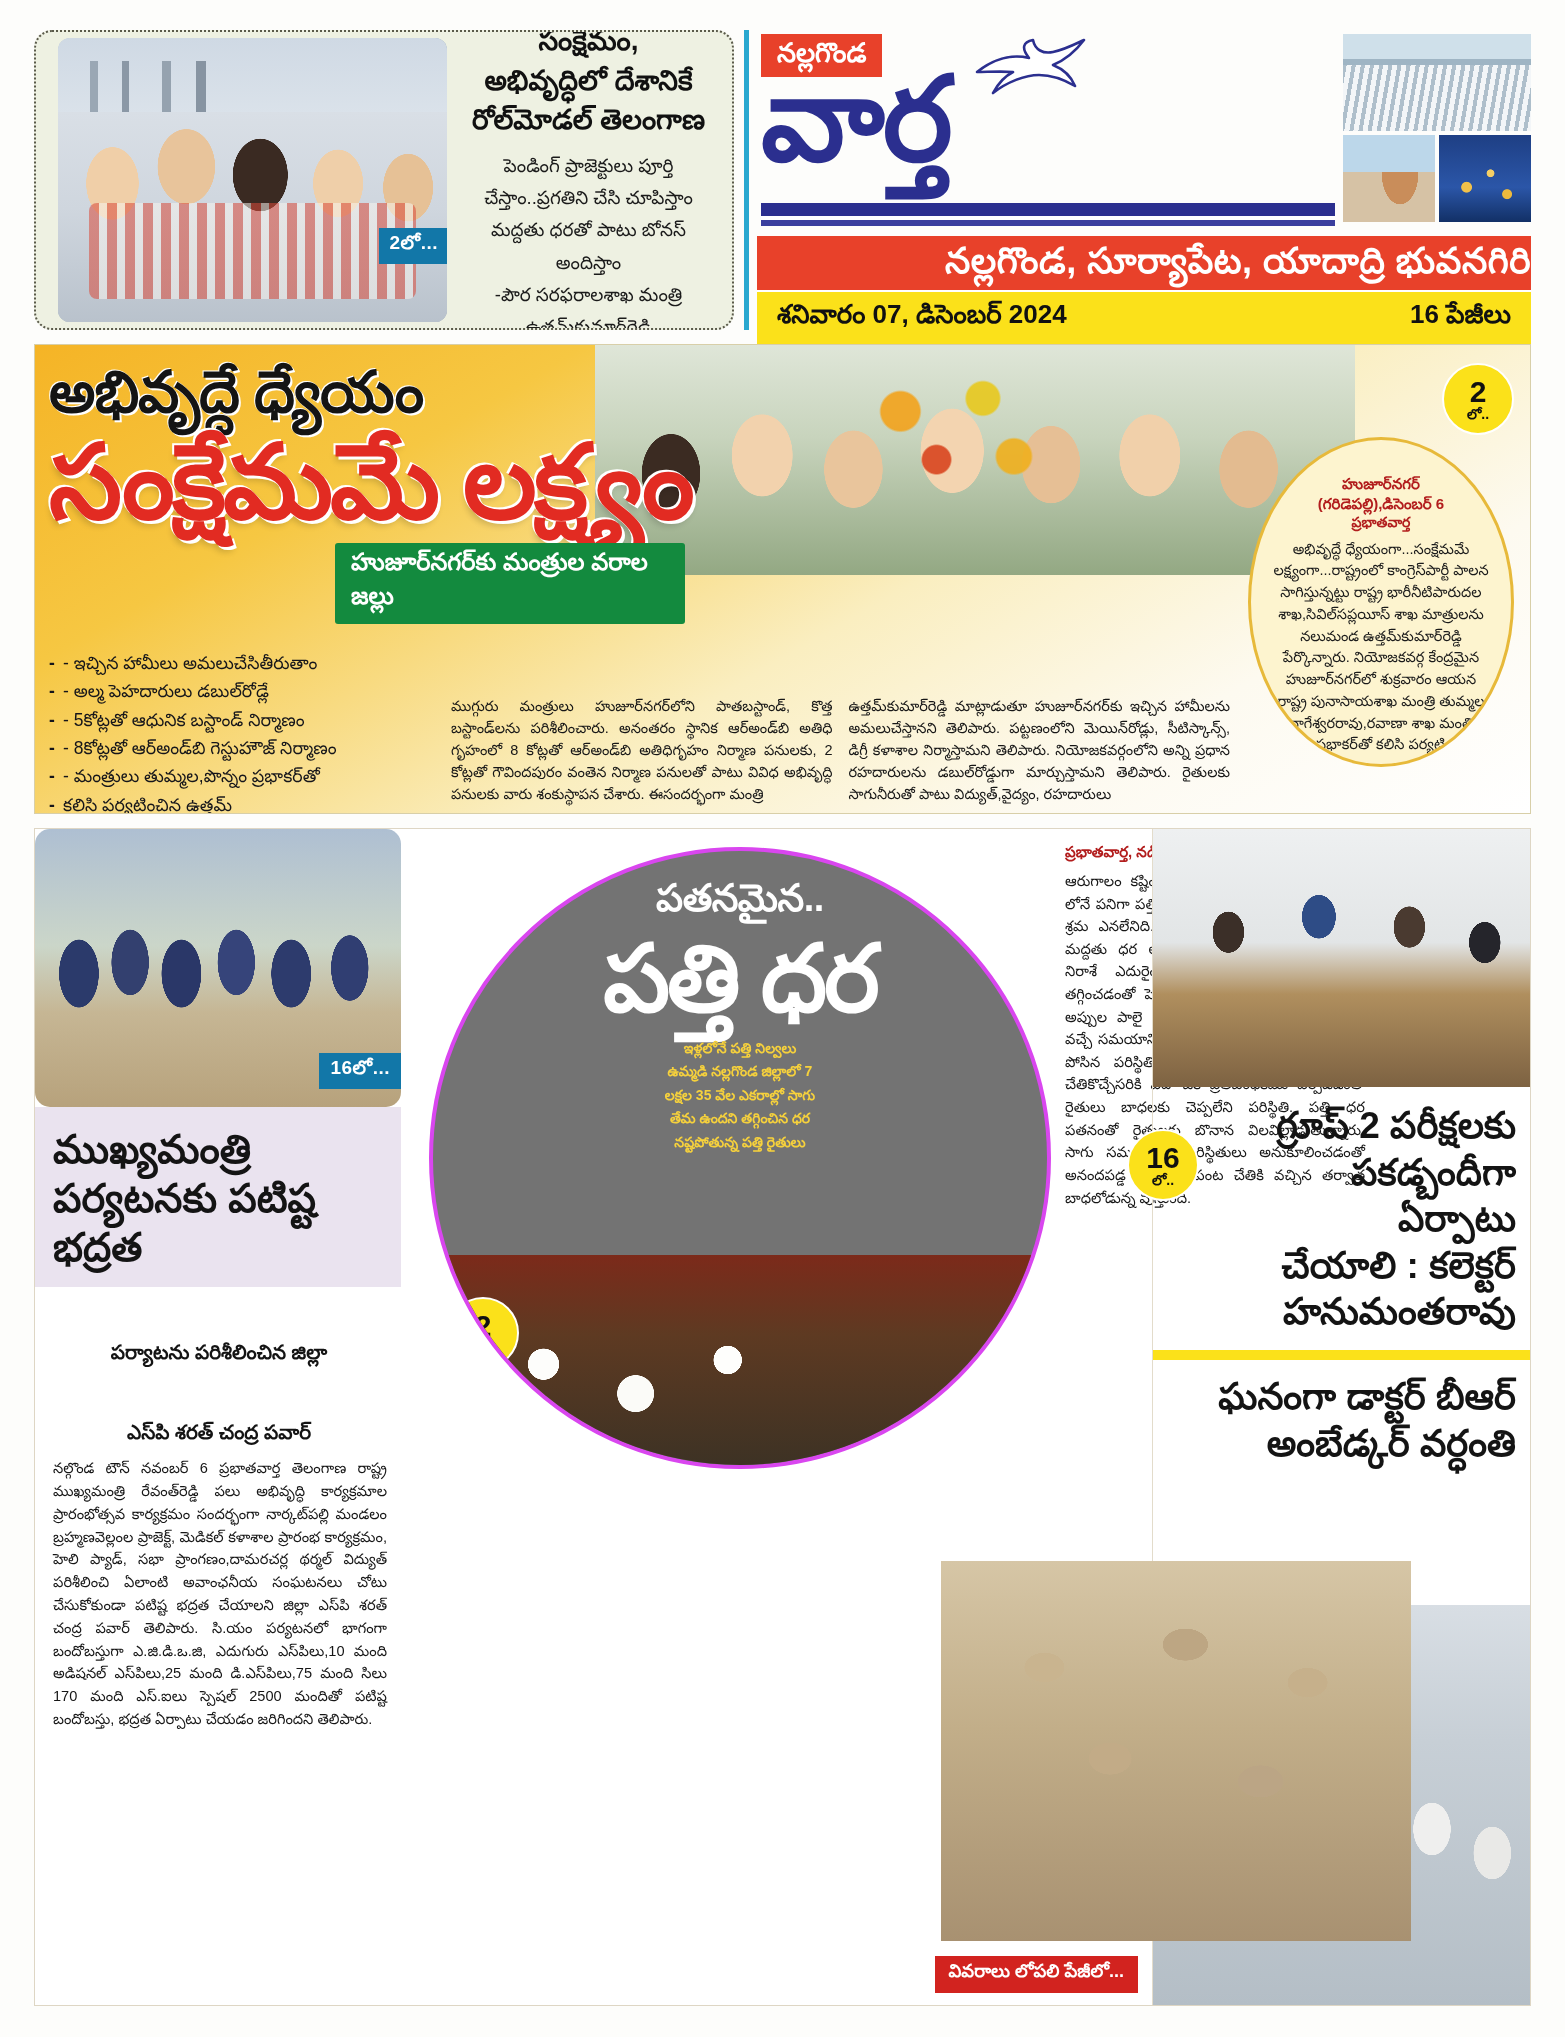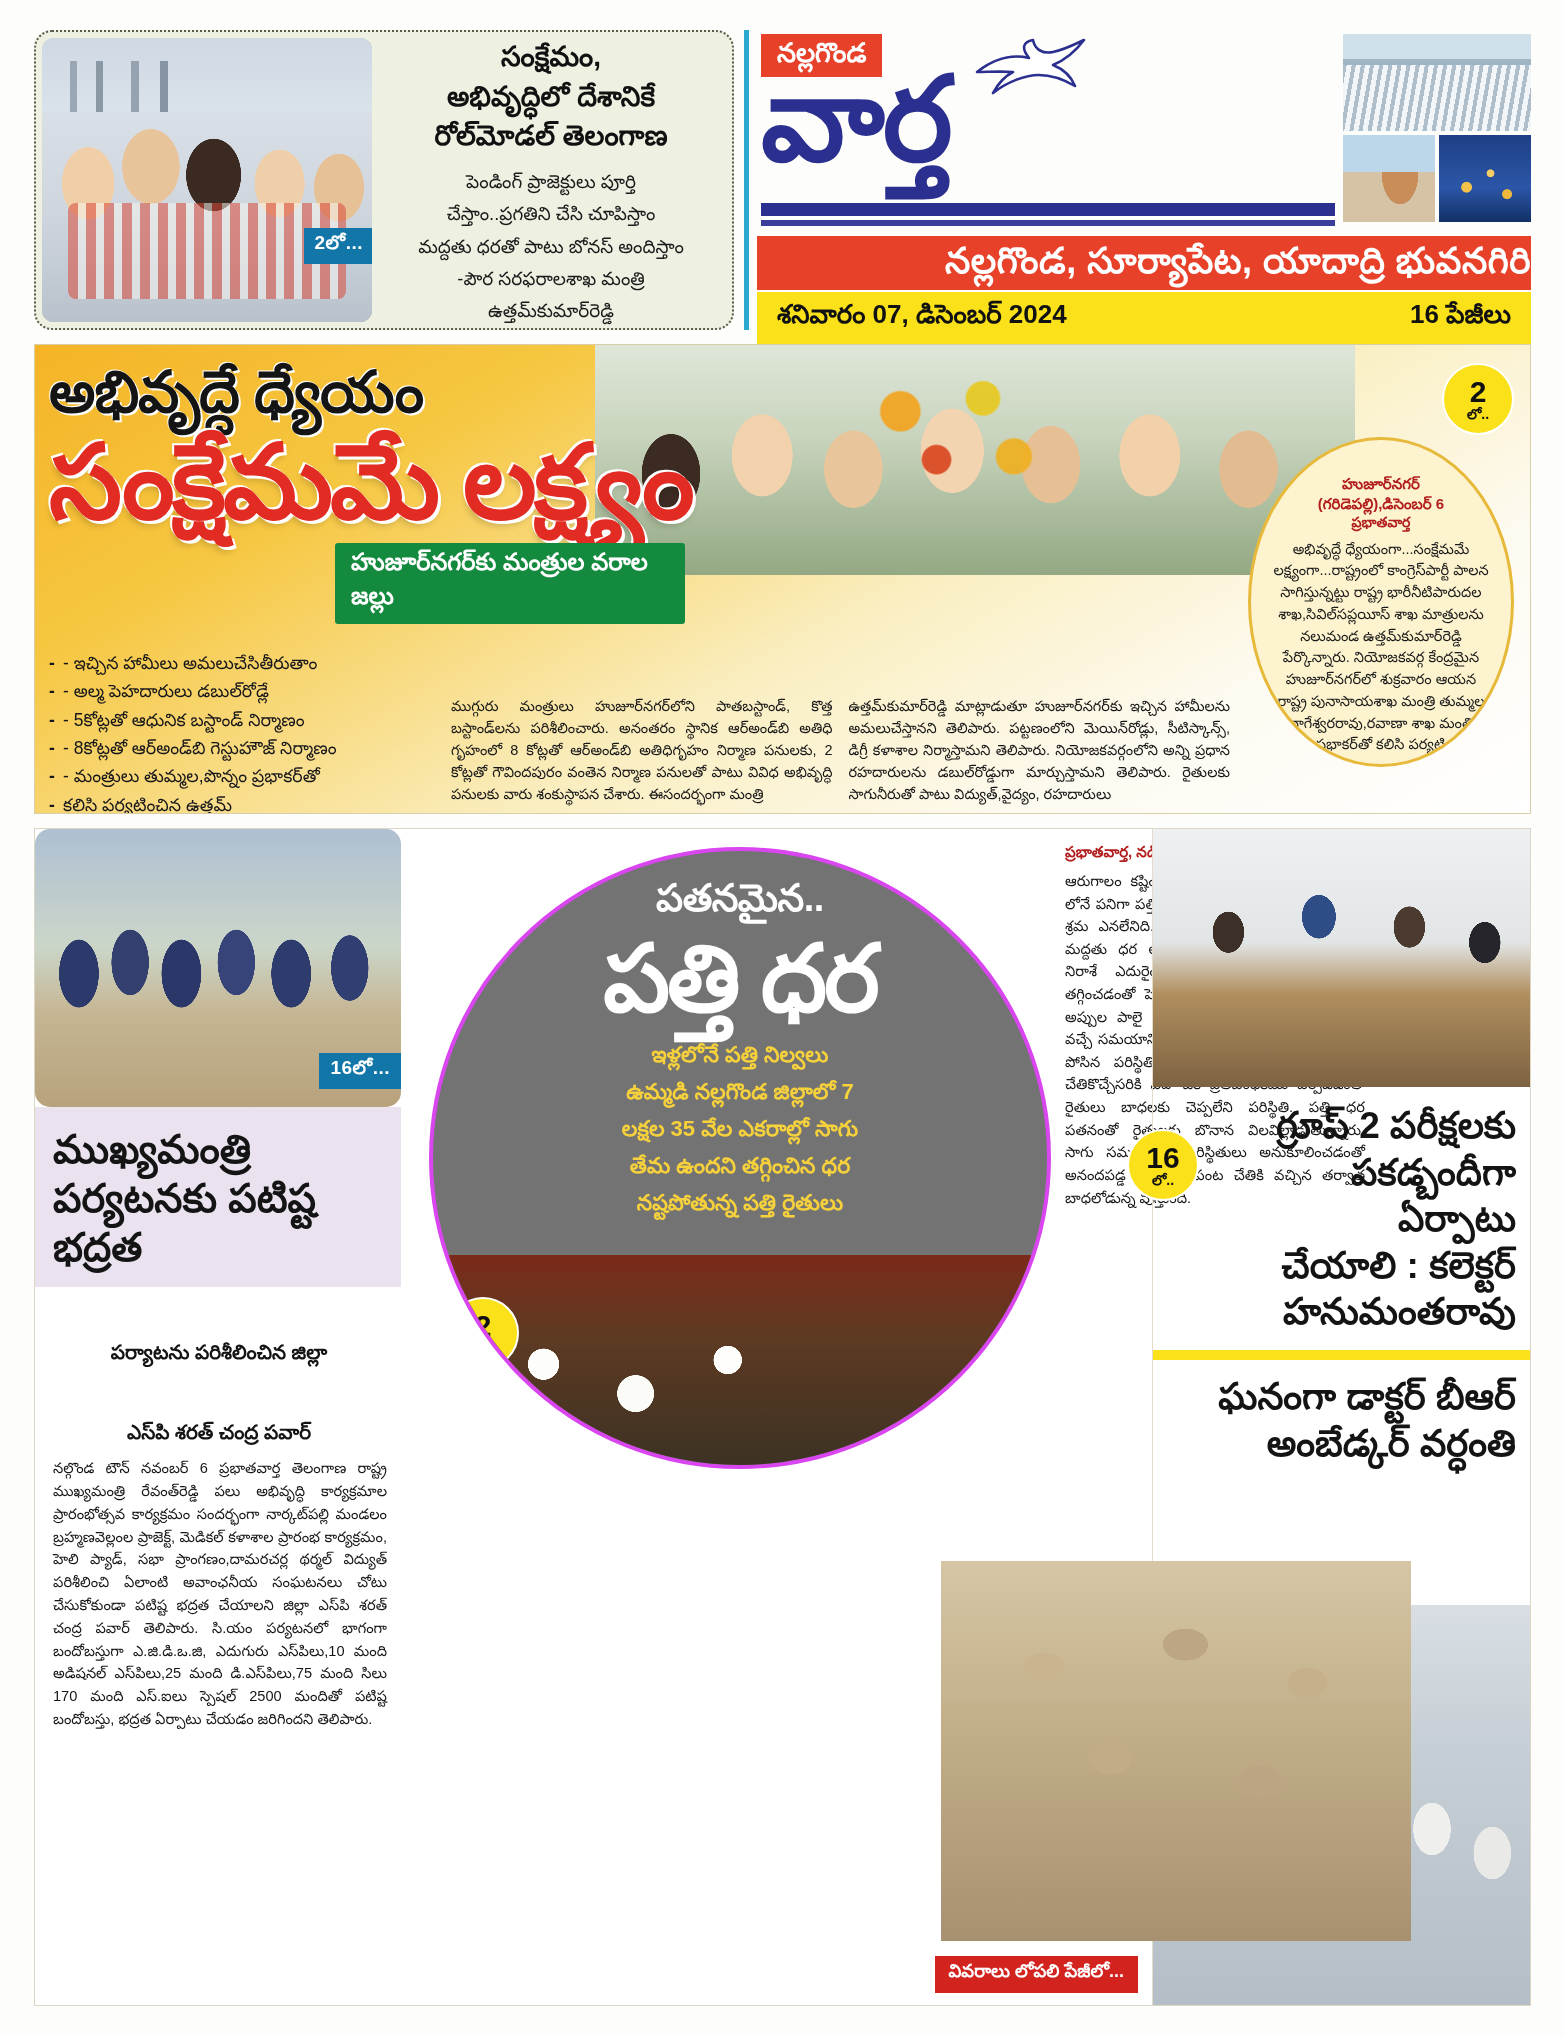--- a/index.html
+++ b/index.html
@@ -30,25 +30,26 @@
     width: 700px;
     border: 2px dotted #5a5a4a;
     border-radius: 18px;
     background: #eef1e2;
     display: flex;
     overflow: hidden;
     padding: 6px;
   }
   .promo-photo {
     position: relative;
-    width: 330px;
+    width: 389px;
     border-radius: 12px;
     overflow: hidden;
     background: linear-gradient(160deg,#b9c7d4 0%,#8fa4b8 35%,#6b7f93 100%);
     flex-shrink: 0;
+    margin-left: 16px;
   }
   .promo-photo .sky {
     position:absolute; inset:0;
     background: linear-gradient(#cfd9e4 0%, #e2e8ee 45%, #c3ccd6 100%);
   }
   .promo-photo .towers {
     position:absolute; left:6%; top:8%; width:40%; height:48%;
     background:
       linear-gradient(to right, transparent 6%, #9aa7b4 6%, #9aa7b4 11%, transparent 11%),
       linear-gradient(to right, transparent 26%, #8b98a6 26%, #8b98a6 31%, transparent 31%),
@@ -419,21 +420,21 @@
   .cc-main {
     font-size: 94px; font-weight: bold; line-height: 1.02;
     letter-spacing: -3px;
     margin-top: 2px;
   }
   .cc-bullets {
     margin-top: 10px; text-align: center;
   }
   .cc-bullets div {
     color: #f6d13c;
-    font-size: 22px; font-weight: bold; line-height: 1.68; text-align: center;
+    font-size: 14px; font-weight: bold; line-height: 1.68; text-align: center;
   }
   .cc-photo {
     position: absolute; left: 0; right: 0; bottom: 0; height: 210px;
     background:
       radial-gradient(circle 22px at 18% 52%, #fdfdfb 0 70%, transparent 72%),
       radial-gradient(circle 26px at 33% 66%, #fbfbf8 0 70%, transparent 72%),
       radial-gradient(circle 20px at 48% 50%, #fefefc 0 70%, transparent 72%),
       linear-gradient(#7c2a1a 0%, #5e3a22 38%, #3d3224 100%);
   }
   .cc-pref { left: 14px; bottom: 96px; }

